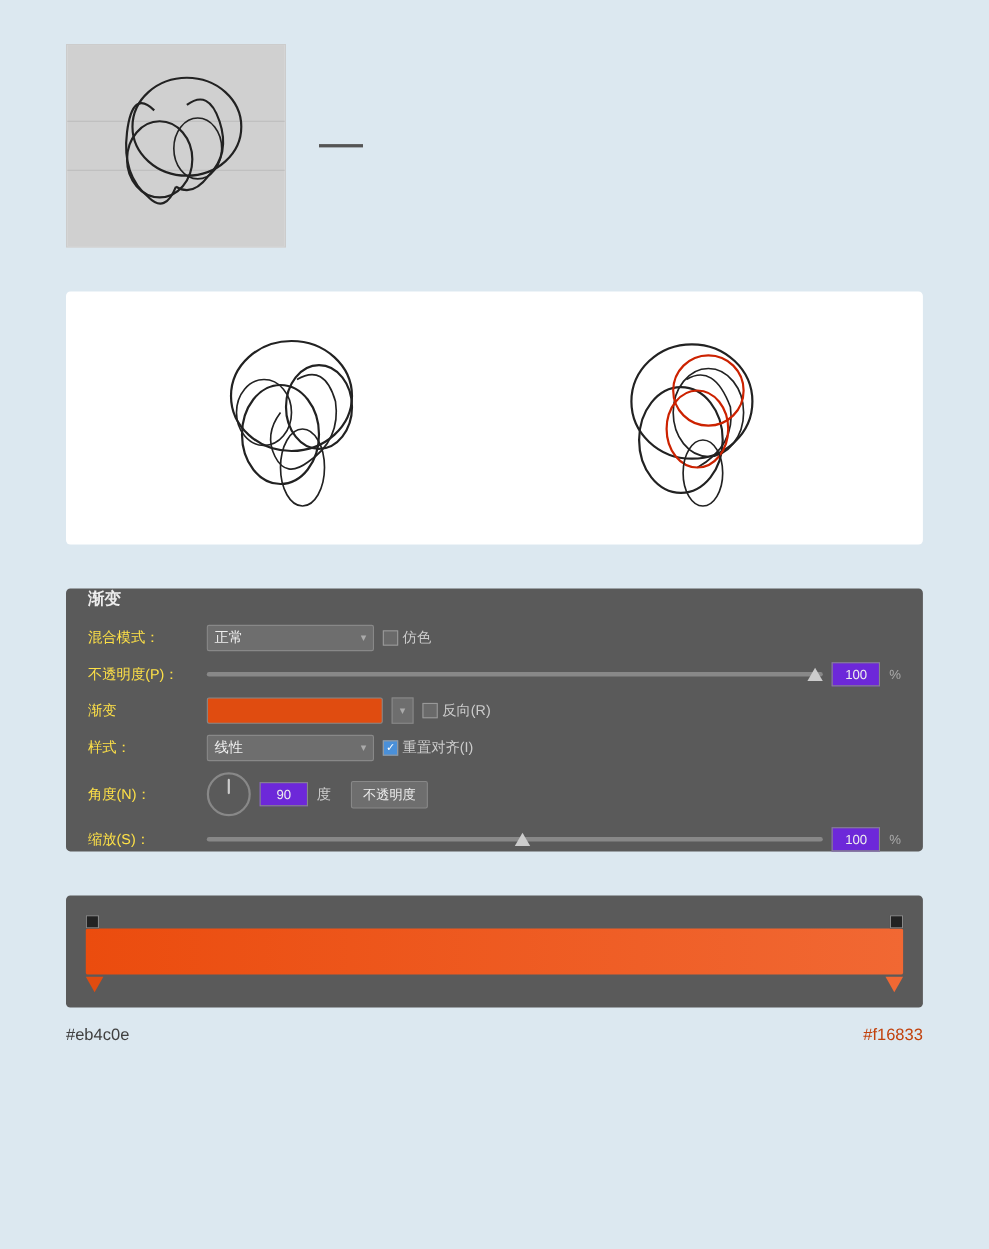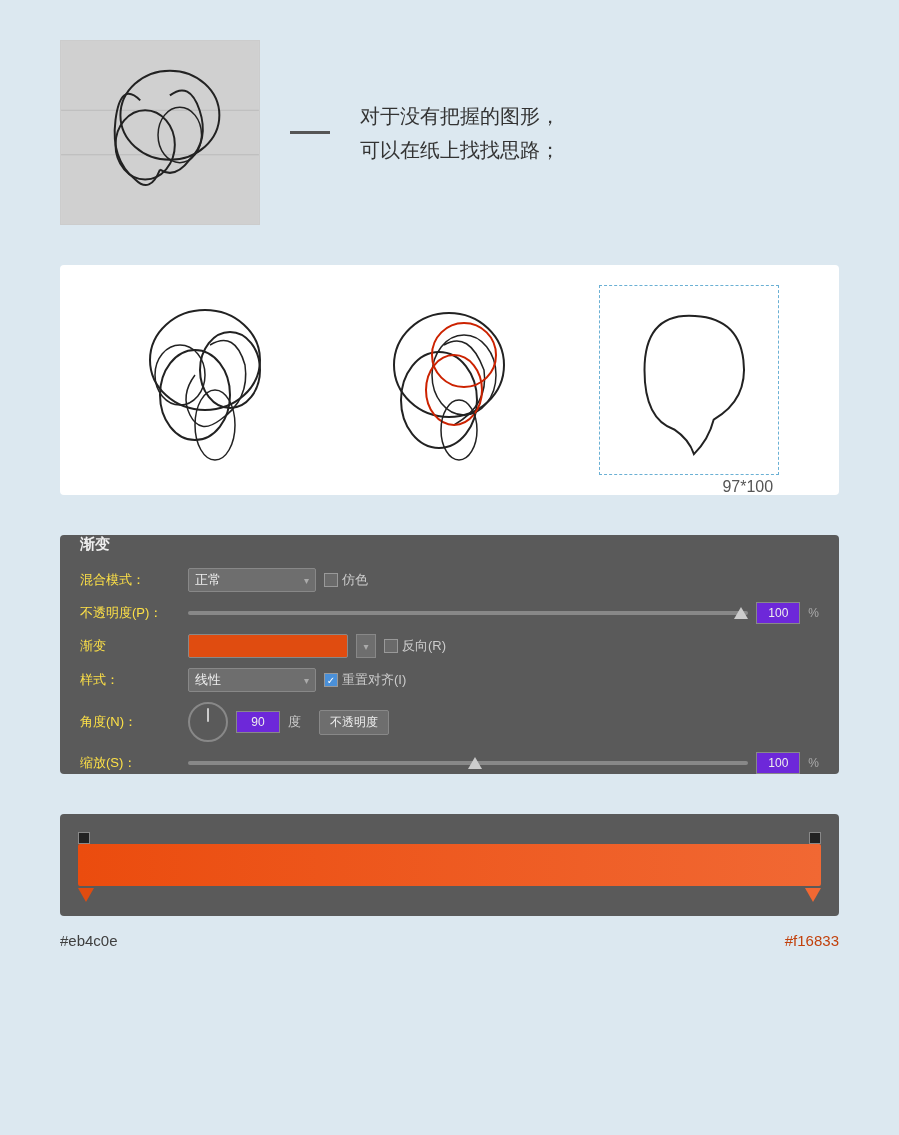--- a/index.html
+++ b/index.html
@@ -109,21 +109,21 @@
     .dropdown {
       background: #6e6e6e;
       border: 1px solid #888;
       border-radius: 2px;
       color: #eee;
       font-size: 13px;
       padding: 2px 6px;
       display: flex;
       align-items: center;
       justify-content: space-between;
-      width: 128px;
+      width: 152px;
       height: 24px;
       flex-shrink: 0;
     }
     .dropdown-arrow {
       font-size: 10px;
       color: #aaa;
     }
     .checkbox-group {
       display: flex;
       align-items: center;
@@ -309,24 +309,20 @@
       <line x1="0" y1="115" x2="200" y2="115" stroke="#bbb" stroke-width="1"></line>
 
       <ellipse cx="110" cy="75" rx="50" ry="45" fill="none" stroke="#222" stroke-width="2"></ellipse>
       <ellipse cx="85" cy="105" rx="30" ry="35" fill="none" stroke="#222" stroke-width="2"></ellipse>
       <ellipse cx="120" cy="95" rx="22" ry="28" fill="none" stroke="#222" stroke-width="1.5"></ellipse>
       <path d="M80,60 Q60,40 55,80 Q50,120 75,140 Q90,155 100,130" fill="none" stroke="#222" stroke-width="2"></path>
       <path d="M110,55 Q130,40 140,70 Q150,100 130,120 Q115,140 100,130" fill="none" stroke="#222" stroke-width="2"></path>
     </svg>
   </div>
   <div class="dash-line"></div>
-  <div class="caption-text">
-    <div>对于没有把握的图形，</div>
-    <div>可以在纸上找找思路；</div>
-  </div>
 </div>
 
 <div class="section2">
 
   <div class="drawing-area">
     <svg viewBox="0 0 180 190" xmlns="http://www.w3.org/2000/svg">
       <ellipse cx="85" cy="75" rx="55" ry="50" fill="none" stroke="#222" stroke-width="2"></ellipse>
       <ellipse cx="75" cy="110" rx="35" ry="45" fill="none" stroke="#222" stroke-width="2"></ellipse>
       <ellipse cx="110" cy="85" rx="30" ry="38" fill="none" stroke="#222" stroke-width="2"></ellipse>
       <ellipse cx="60" cy="90" rx="25" ry="30" fill="none" stroke="#222" stroke-width="1.5"></ellipse>
@@ -341,27 +337,20 @@
       <ellipse cx="80" cy="115" rx="38" ry="48" fill="none" stroke="#222" stroke-width="2"></ellipse>
       <ellipse cx="105" cy="90" rx="32" ry="40" fill="none" stroke="#222" stroke-width="1.5"></ellipse>
       <path d="M85,60 Q110,45 125,85 Q130,120 95,140" fill="none" stroke="#222" stroke-width="1.5"></path>
 
       <circle cx="105" cy="70" r="32" fill="none" stroke="#cc2200" stroke-width="2"></circle>
       <ellipse cx="95" cy="105" rx="28" ry="35" fill="none" stroke="#cc2200" stroke-width="2"></ellipse>
       <ellipse cx="100" cy="145" rx="18" ry="30" fill="none" stroke="#222" stroke-width="1.5"></ellipse>
     </svg>
   </div>
 
-  <div class="drawing-area drawing-dashed">
-    <svg viewBox="0 0 180 190" xmlns="http://www.w3.org/2000/svg">
-
-      <path d="M90,30 Q140,30 145,75 Q150,115 115,135 Q110,155 95,170 Q90,155 75,145 Q45,135 45,85 Q45,30 90,30 Z" fill="none" stroke="#222" stroke-width="2"></path>
-    </svg>
-    <span class="size-label">97*100</span>
-  </div>
 </div>
 
 <div class="section3">
   <div class="panel-title">渐变</div>
 
   <div class="panel-row">
     <span class="row-label">混合模式：</span>
     <div class="dropdown">
       <span>正常</span>
       <span class="dropdown-arrow">▾</span>

